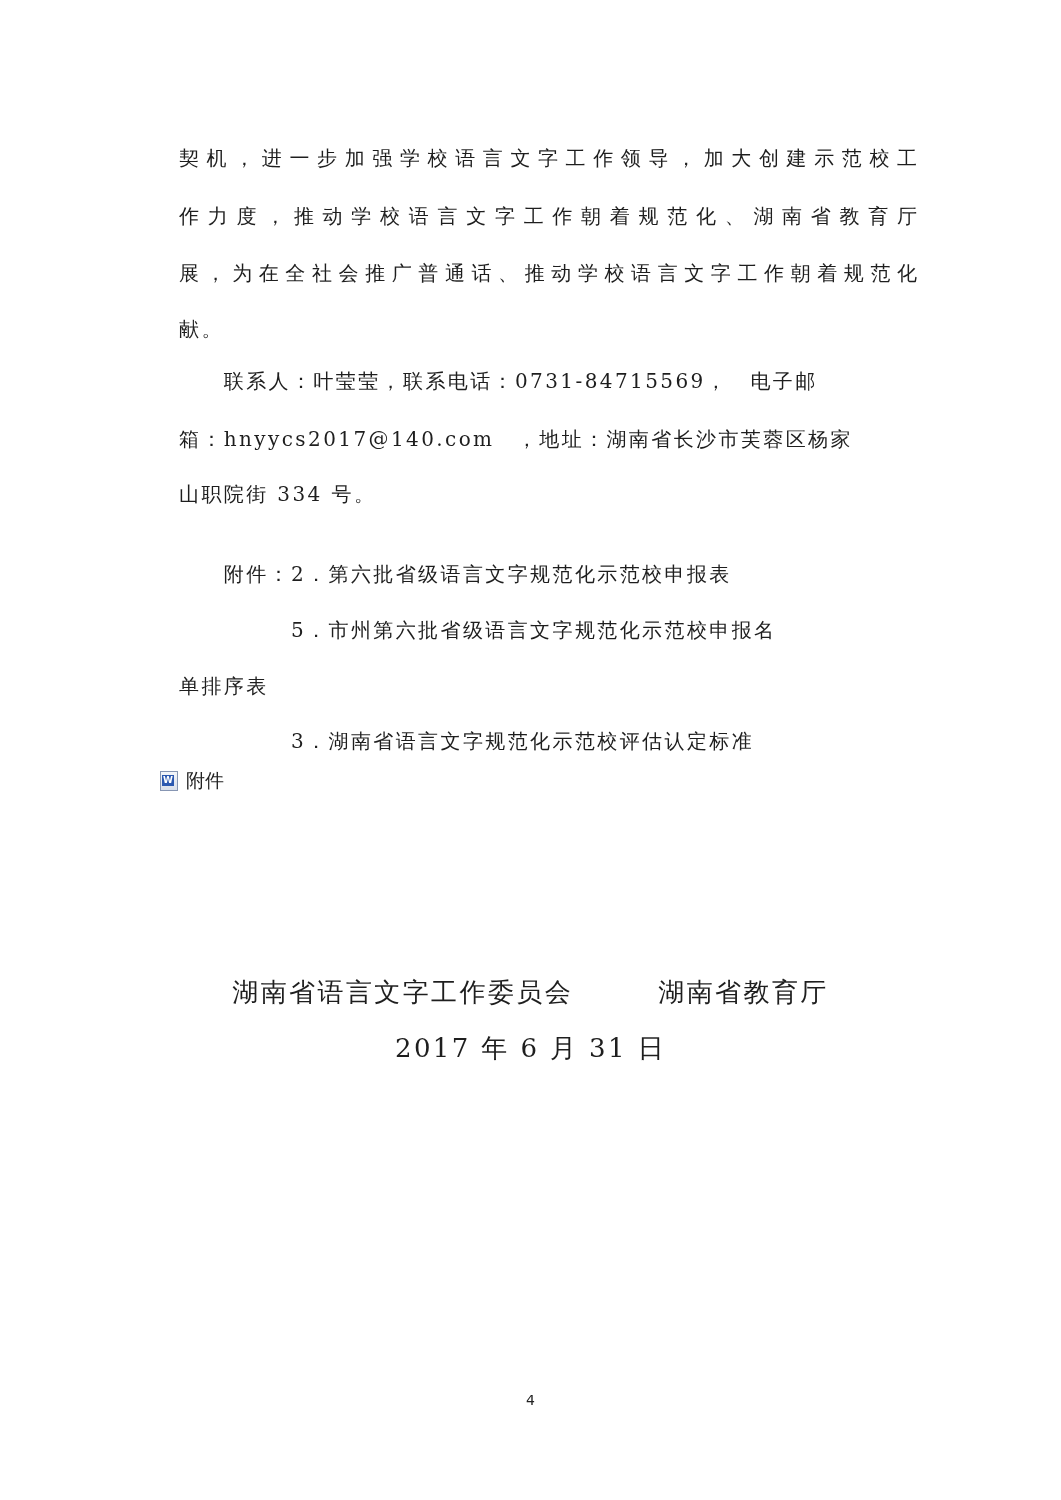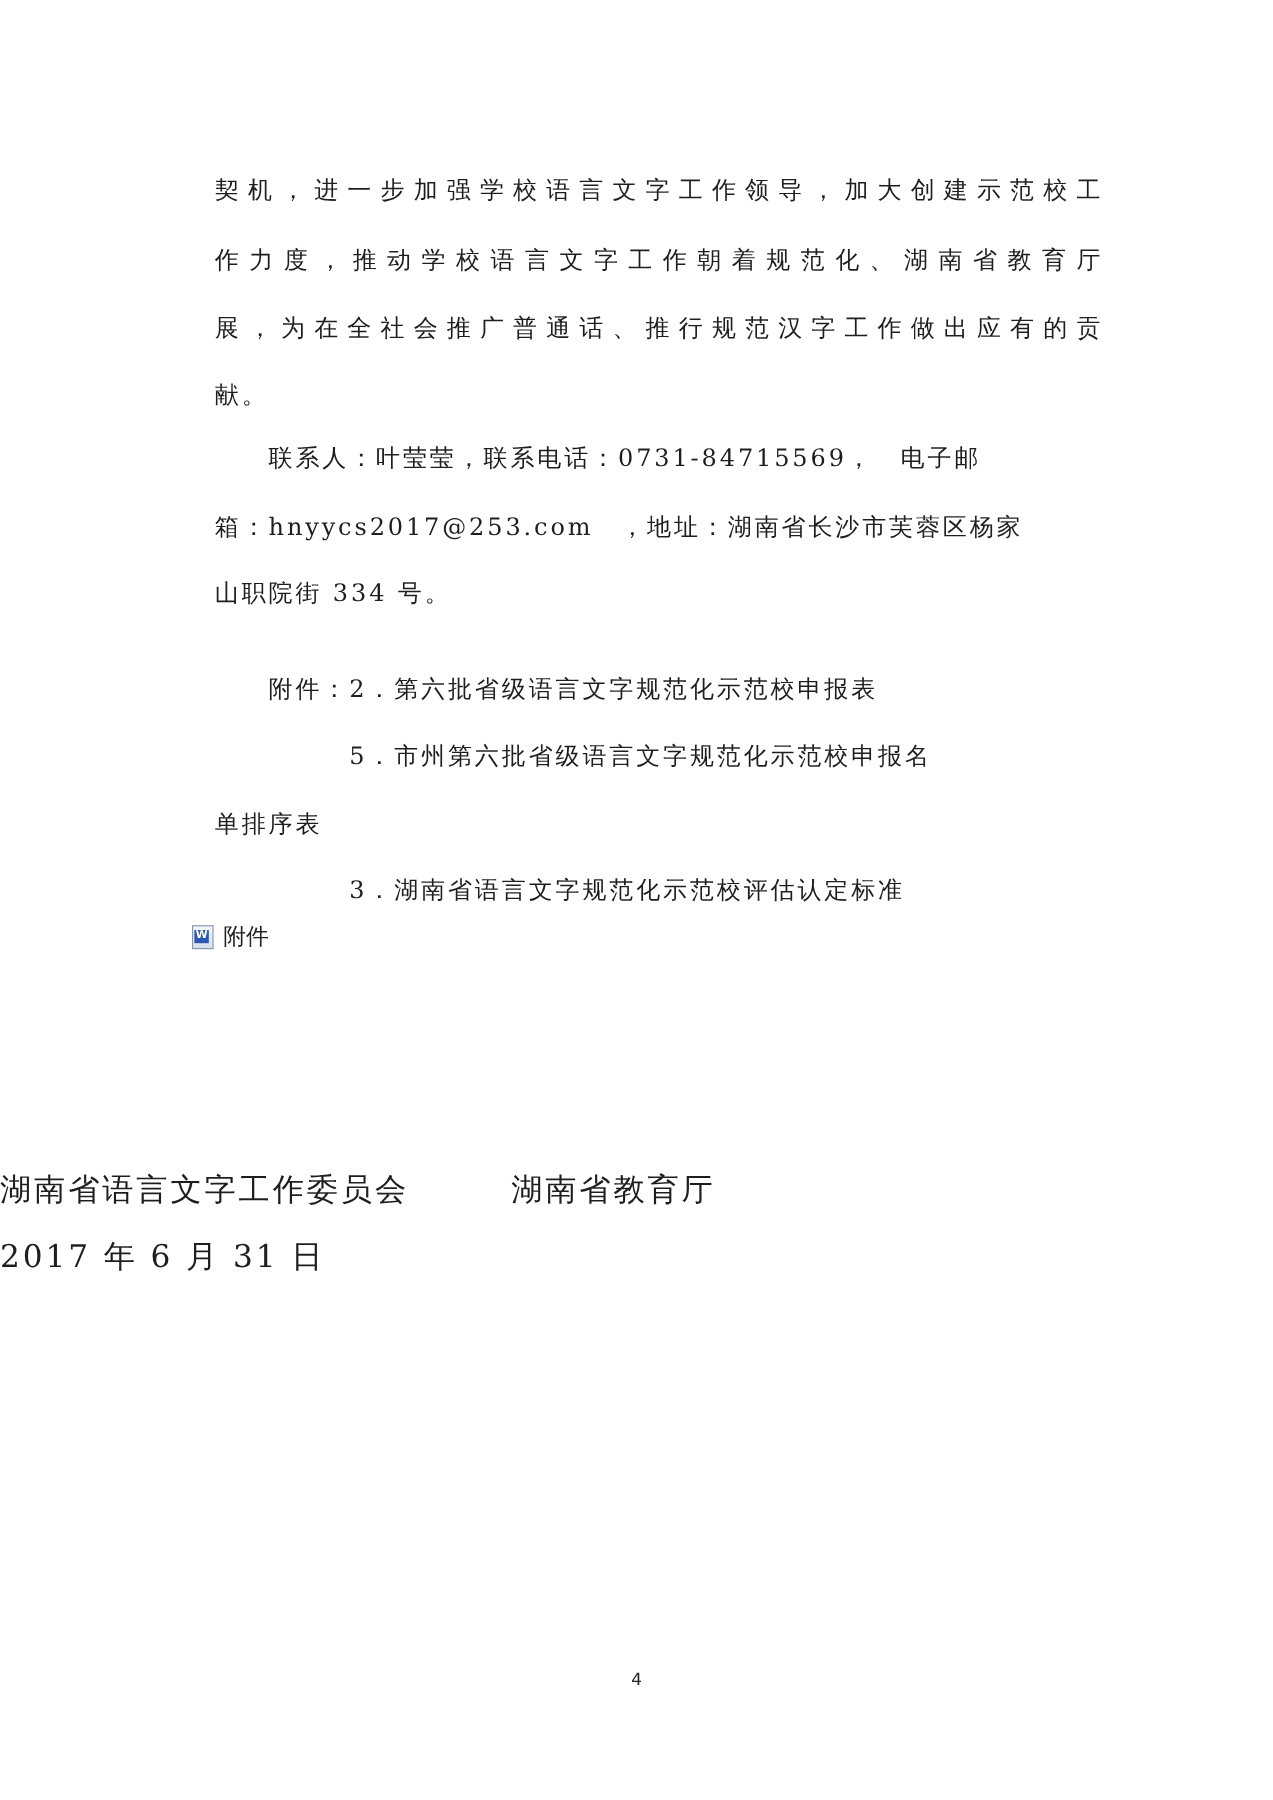--- a/index.html
+++ b/index.html
@@ -21,35 +21,35 @@
       width: 18px; height: 20px; position: relative;
       background: linear-gradient(#f4f6fa, #d9dfea);
       border: 1px solid #8796b3; box-sizing: border-box;
     }
     .word-icon::after {
       content: "W"; position: absolute; left: 1px; top: 3px;
       width: 12px; height: 11px; background: #2b58b0; color: #fff;
       font: bold 9px/11px "DejaVu Sans", sans-serif; text-align: center;
     }
     .attach-label { font-size: 19px; font-family: Liberation Serif, serif; color: #222; }
-    .center { position: absolute; left: 0; width: 1061px; font-size: 26px; line-height: 32px; white-space: pre; letter-spacing: 2.4px; }
+    .center { position: absolute; left: 0; width: 1061px; text-align: center; font-size: 26px; line-height: 32px; white-space: pre; letter-spacing: 2.4px; }
     .page-num { position: absolute; left: 0; width: 1061px; top: 1392px; text-align: center; font: 14px "DejaVu Sans", sans-serif; color: #222; }
   </style>
 </head>
 <body>
 
 <div>
 
   <div class="line justify" style="top:142px">契机，进一步加强学校语言文字工作领导，加大创建示范校工</div>
   <div class="line justify" style="top:200px">作力度，推动学校语言文字工作朝着规范化、湖南省教育厅</div>
-  <div class="line justify" style="top:257px">展，为在全社会推广普通话、推行规范汉字工作做出应有的贡</div>
+  <div class="line justify" style="top:257px">展，为在全社会推广普通话、推动学校语言文字工作朝着规范化</div>
   <div class="line" style="top:313px">献。</div>
 
   <div class="line" style="top:365px">　　联系人：叶莹莹，联系电话：0731-84715569，　电子邮</div>
-  <div class="line" style="top:423px">箱：hnyycs2017@253.com　，地址：湖南省长沙市芙蓉区杨家</div>
+  <div class="line" style="top:423px">箱：hnyycs2017@140.com　，地址：湖南省长沙市芙蓉区杨家</div>
   <div class="line" style="top:478px">山职院街 334 号。</div>
 
   <div class="line" style="top:558px">　　附件：2．第六批省级语言文字规范化示范校申报表</div>
   <div class="line" style="top:614px">　　　　　5．市州第六批省级语言文字规范化示范校申报名</div>
   <div class="line" style="top:670px">单排序表</div>
   <div class="line" style="top:725px">　　　　　3．湖南省语言文字规范化示范校评估认定标准</div>
 
   <div class="attach">
     <span class="word-icon"></span>
     <span class="attach-label">附件</span>

